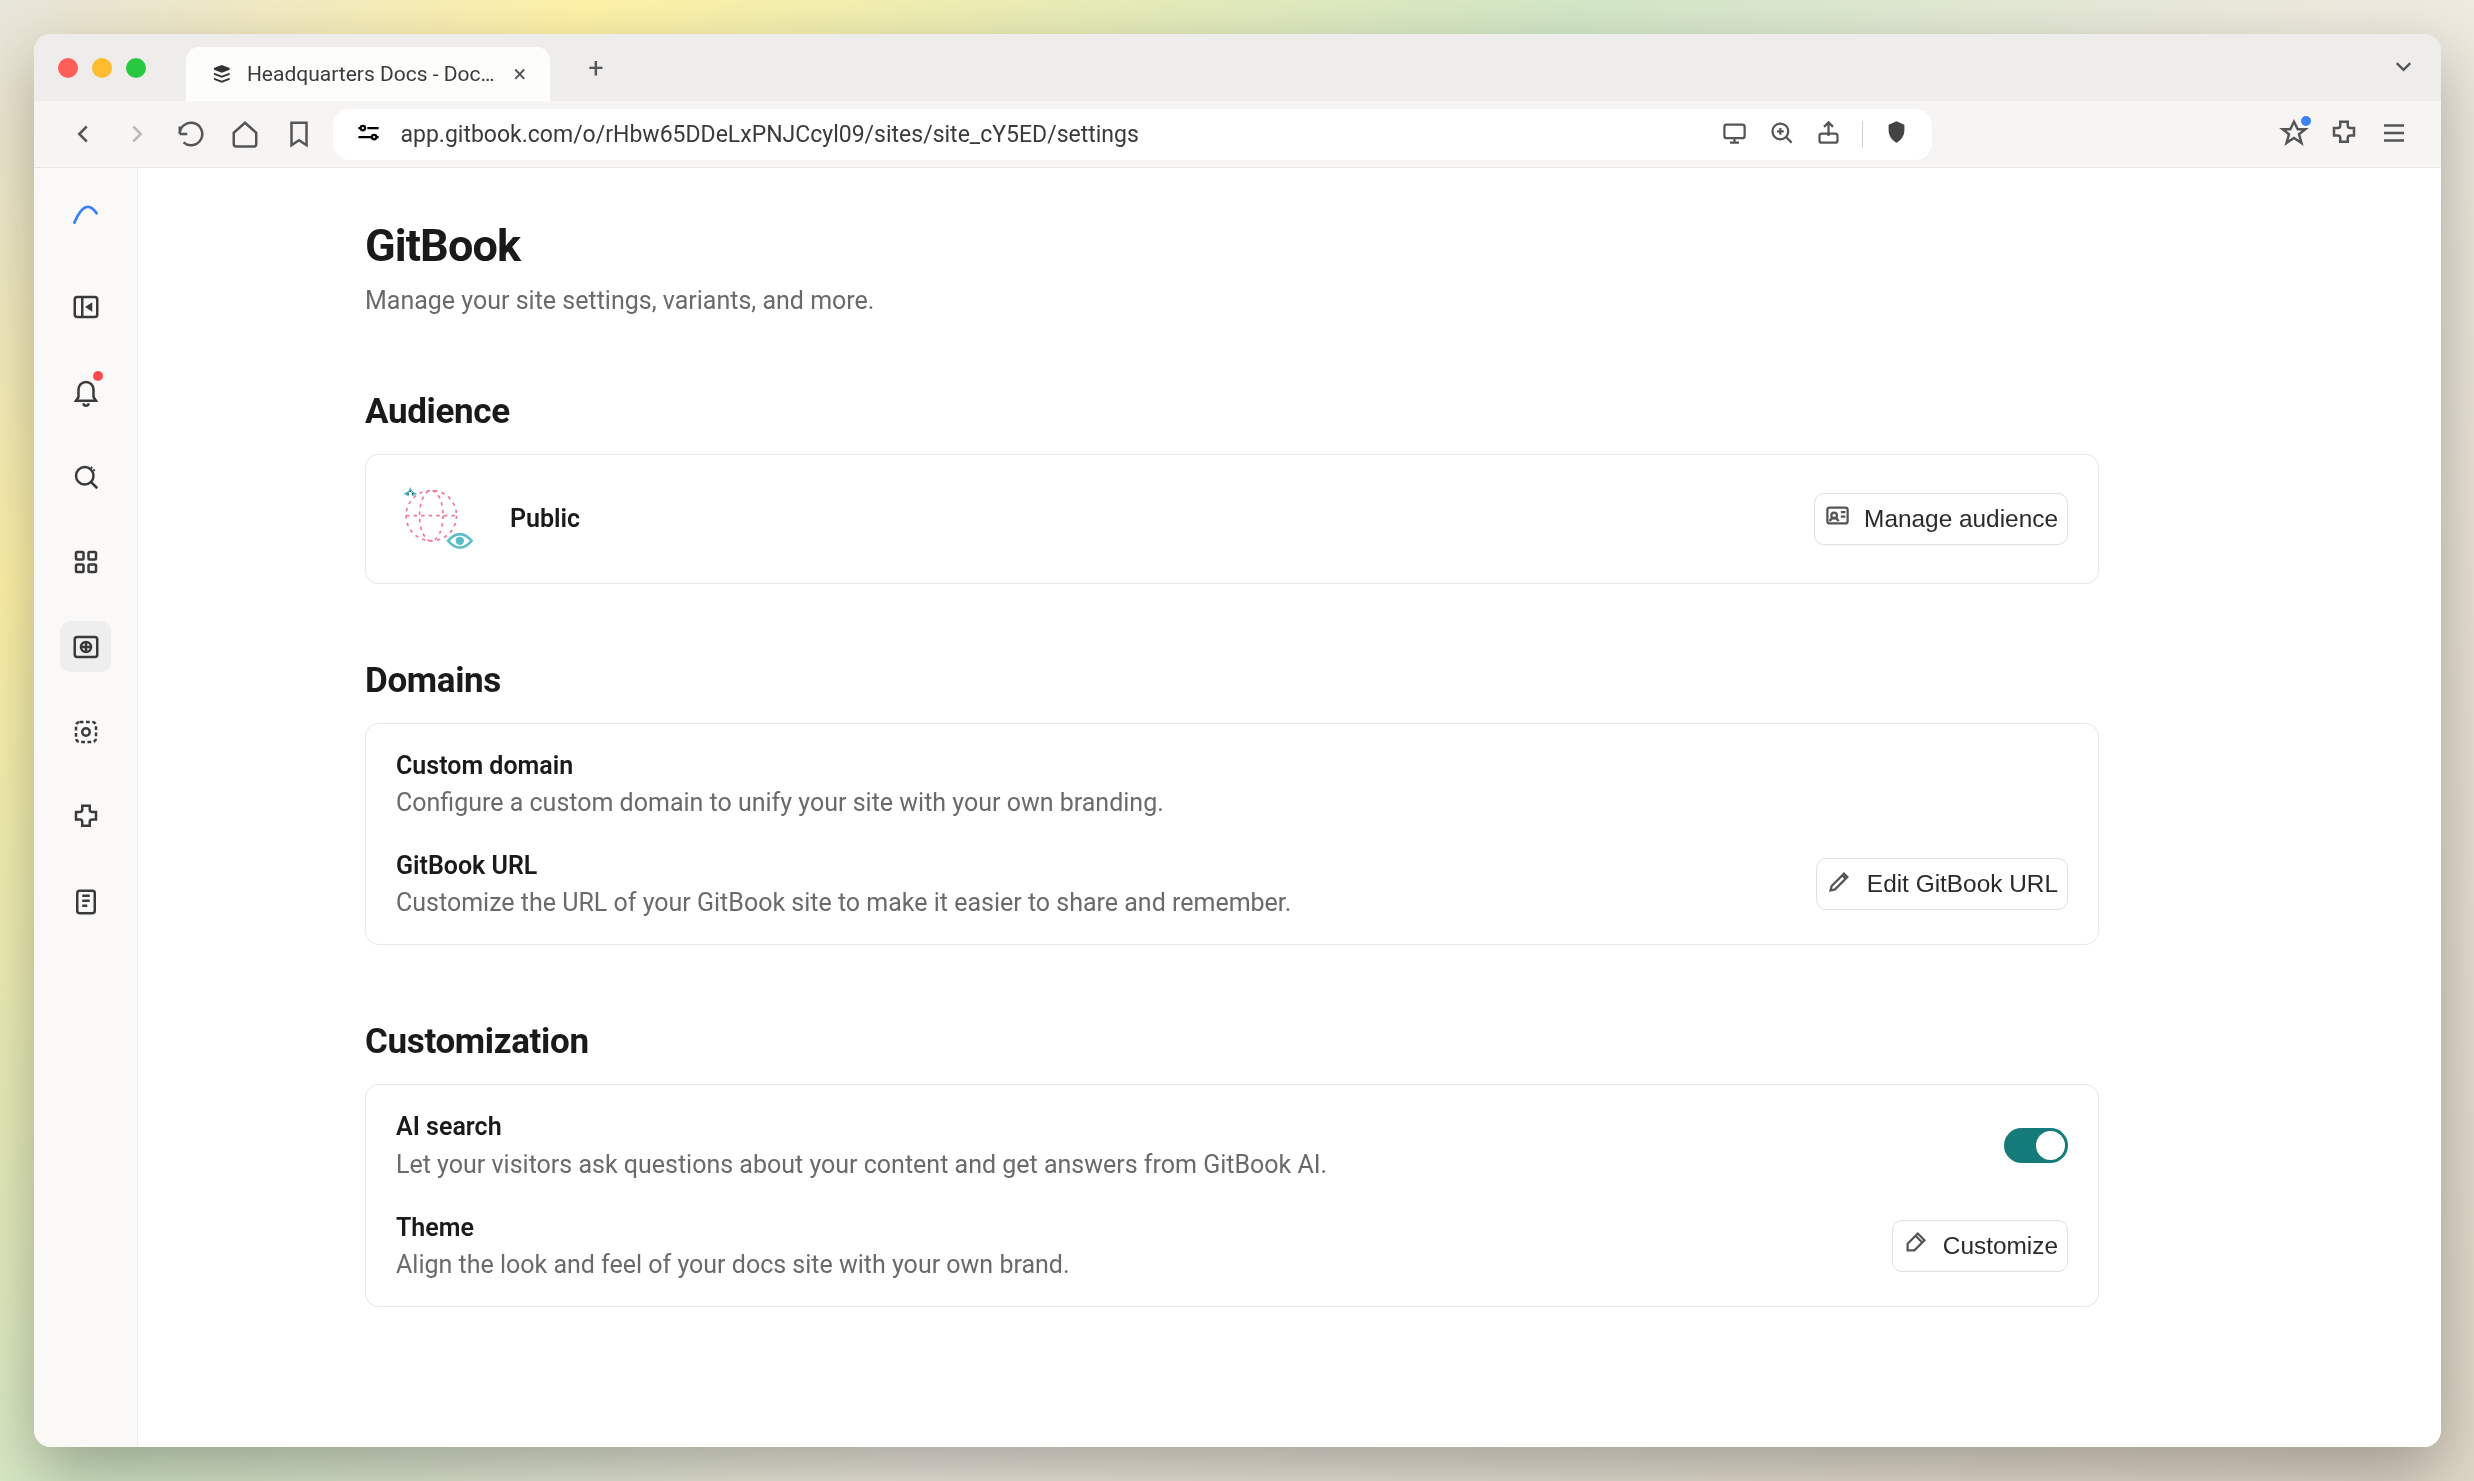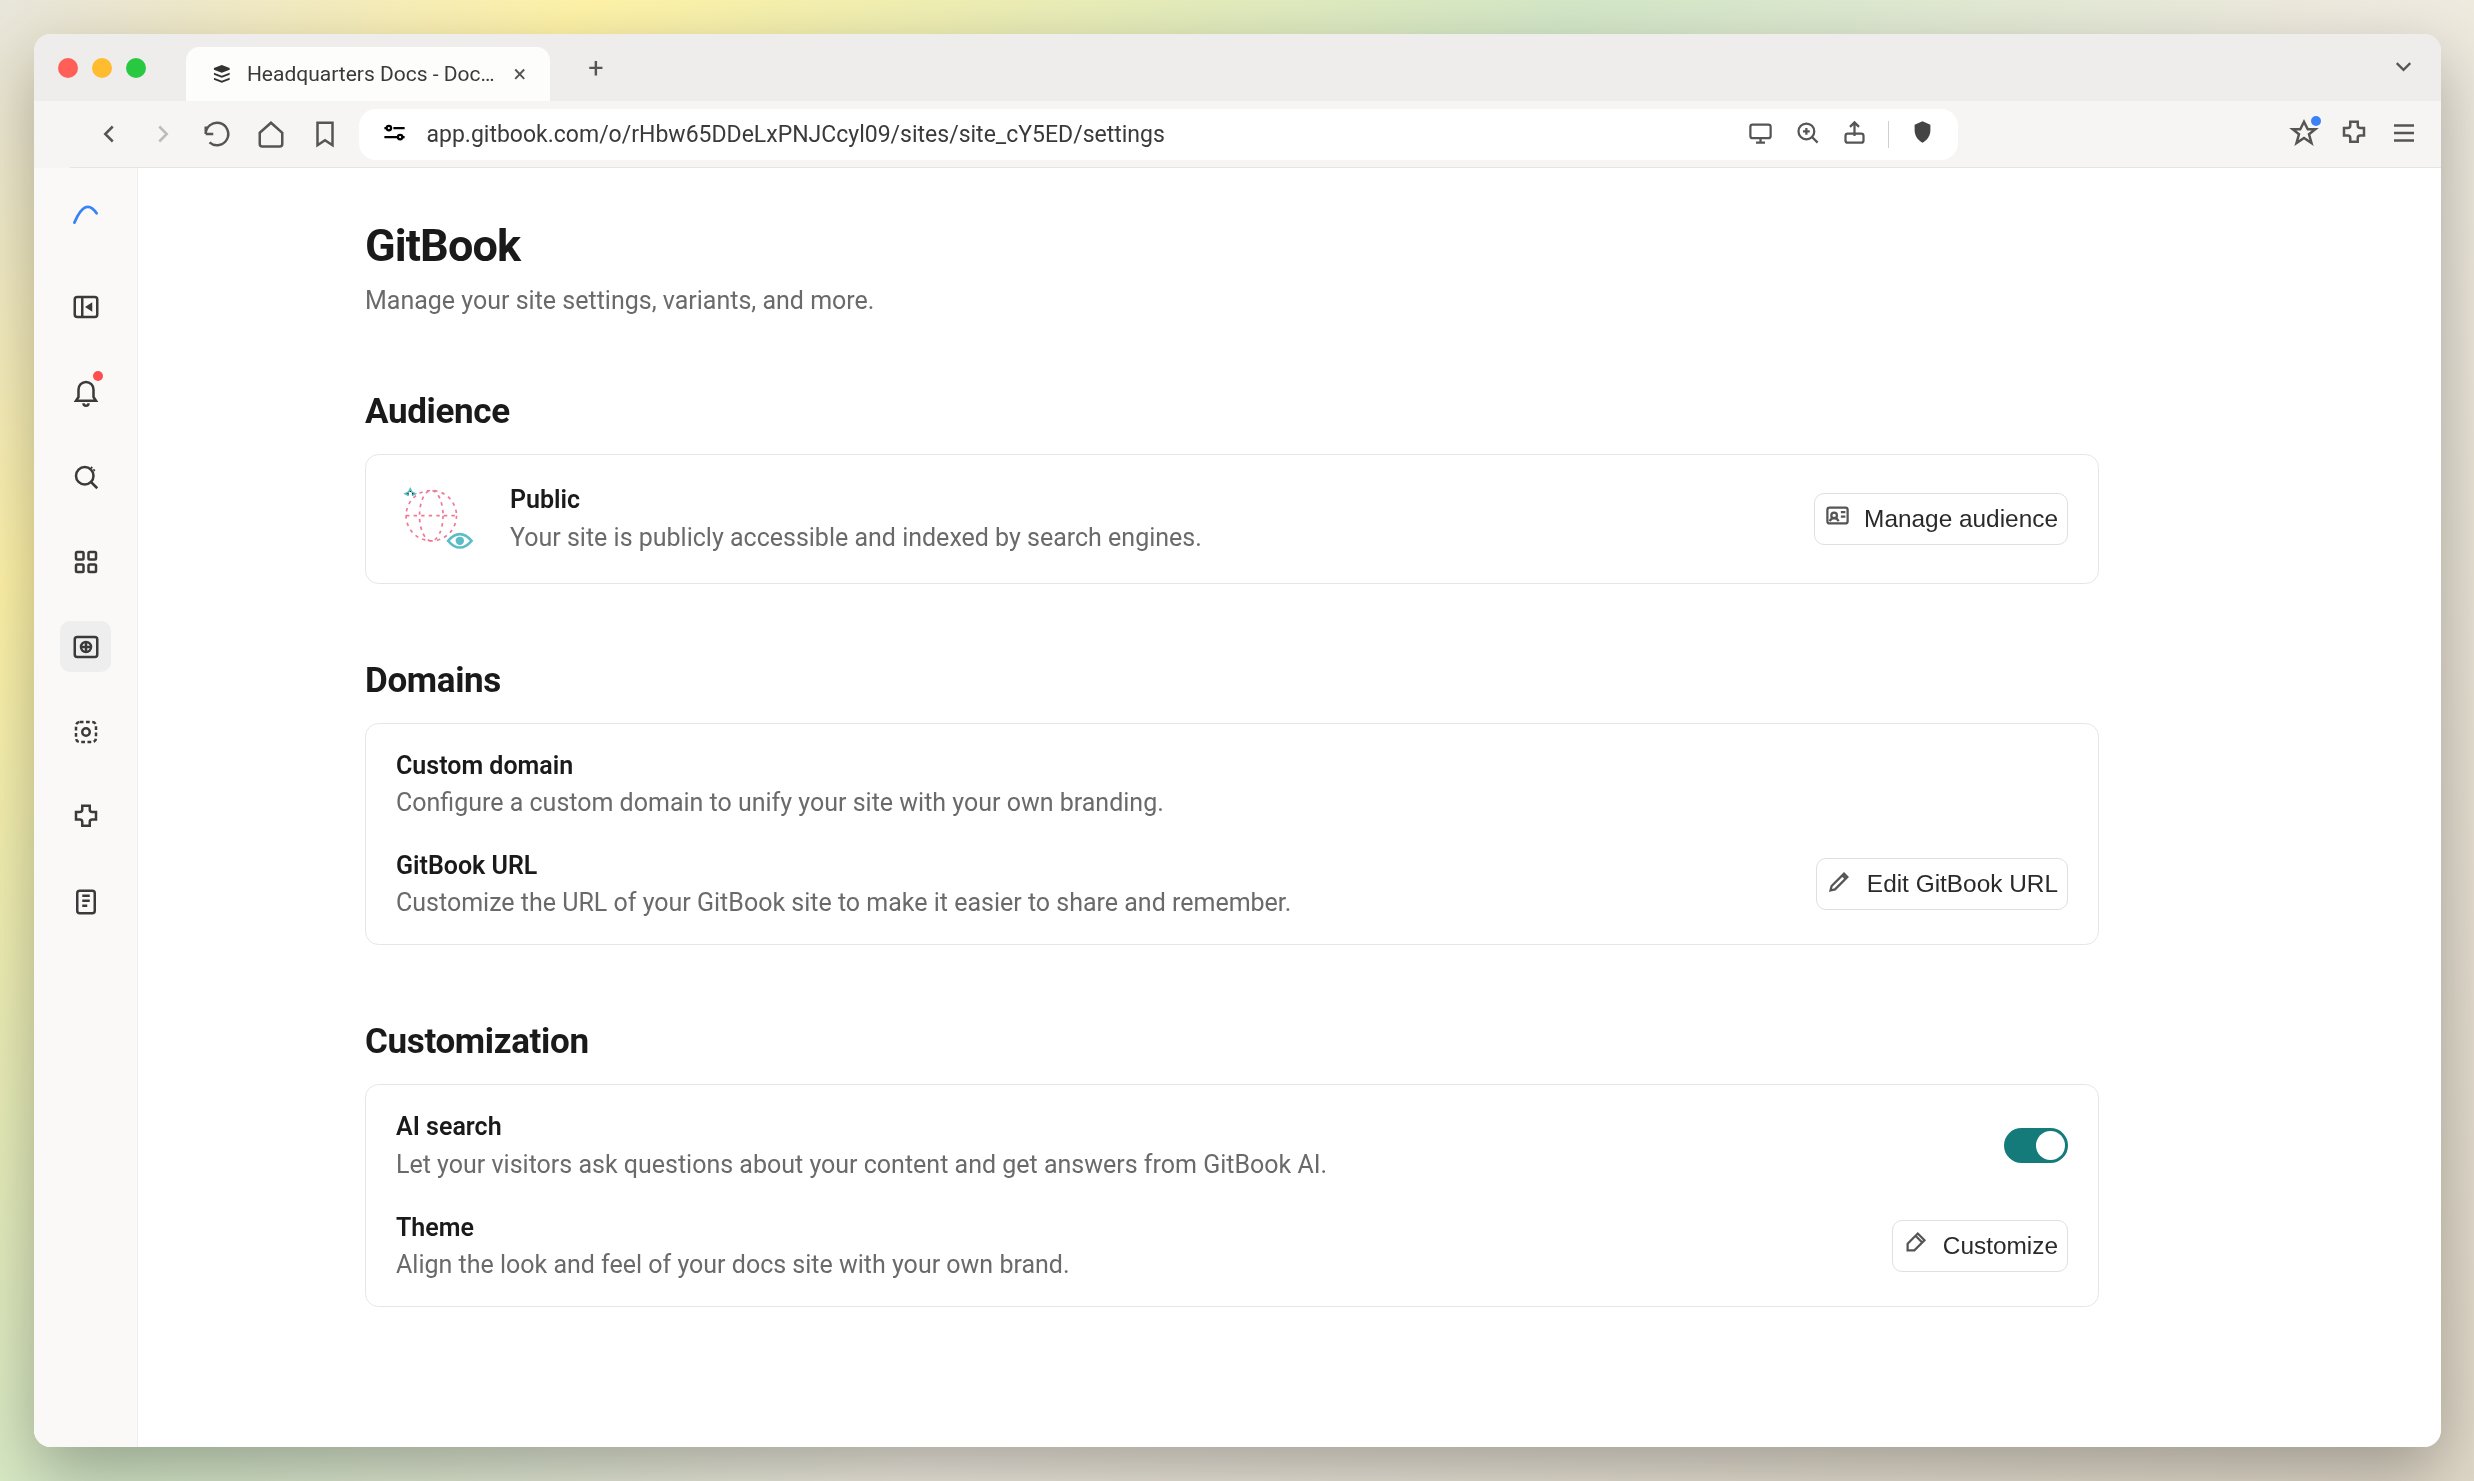--- a/index.html
+++ b/index.html
@@ -70,24 +70,23 @@
     .tab-close { margin-left: auto; font-size: 23.6px; color: #555; cursor: pointer; }
     .new-tab { margin-left: 23.6px; font-size: 27px; color: #555; cursor: pointer; }
     .titlebar-spacer { flex: 1; }
     .titlebar-right svg { color: #555; }
     
     .toolbar {
       height: 67px;
       background: #f6f5f4;
       display: flex;
       align-items: center;
-      padding: 0 22px;
+      padding: 0 32px;
       gap: 20px;
       border-bottom: 0.8px solid #e5e5e5;
-      margin-left: 36px;
     }
     .nav-btn { display: flex; align-items: center; justify-content: center; width: 34px; height: 34px; color: #555; }
     .nav-btn.disabled { color: #bbb; }
     .url-area {
       flex: 1;
       display: flex;
       align-items: center;
       gap: 17px;
     }
     .bookmark-btn, .site-btn {
@@ -450,21 +449,20 @@
                 <ellipse cx="42" cy="40" rx="14" ry="30" fill="none" stroke="#ef7896" stroke-width="2" stroke-dasharray="4 5"></ellipse>
                 <line x1="12" y1="40" x2="72" y2="40" stroke="#ef7896" stroke-width="2" stroke-dasharray="4 5"></line>
                 <path d="M15 12 l2 -4 l2 4 M15 12 l-4 2 l4 2 M19 12 l4 2 l-4 2" stroke="#5bbec7" stroke-width="2"></path>
                 <ellipse cx="76" cy="70" rx="16" ry="9" fill="#ffffff"></ellipse>
                 <path d="M62 70 q14 -16 28 0 q-14 16 -28 0z" fill="none" stroke="#5bbec7" stroke-width="3"></path>
                 <circle cx="76" cy="70" r="5" fill="#5bbec7"></circle>
               </svg>
             </div>
             <div class="card-text">
               <div class="card-label">Public</div>
-              <div class="card-desc">Your site is publicly accessible and indexed by search engines.</div>
             </div>
             <button class="card-action">
               <span>
                 <svg class="i24" viewBox="0 0 24 24" fill="none" stroke="currentColor" stroke-width="2">
                     <rect x="3" y="5" width="18" height="14" rx="2"></rect>
                     <circle cx="9" cy="12" r="2.5"></circle>
                     <path d="M5 17c1-2 3-3 4-3s3 1 4 3M15 9h4M15 13h4"></path>
                   </svg>
               </span>
               <span>Manage audience</span>

